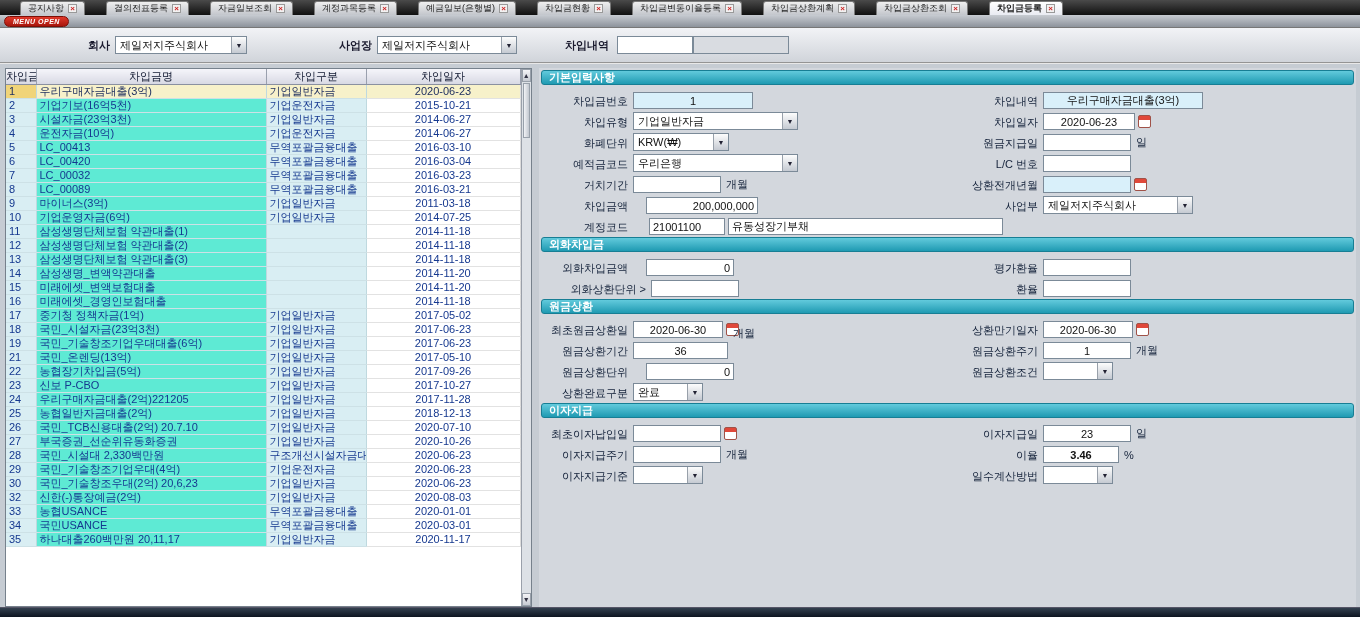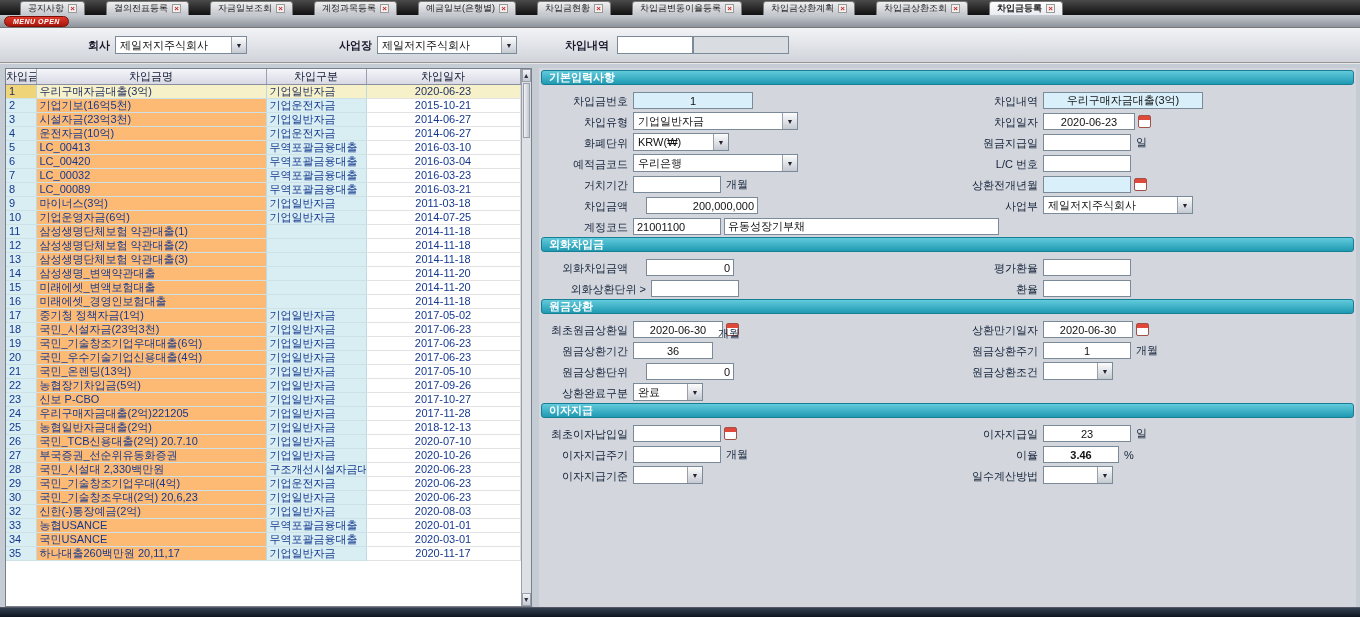--- a/index.html
+++ b/index.html
@@ -35,21 +35,21 @@
   .main { height:543px; background:#c6ccd3; display:flex; padding:4px 4px 0 5px; gap:7px; }
 
   
   .gridwrap { width:527px; background:#fff; border:1px solid #76818c; display:flex; }
   .gridtbl { border-collapse:collapse; table-layout:fixed; width:514px; align-self:flex-start; }
   .gridtbl th { height:15px; background:linear-gradient(#f5f5fa,#d8d9e4); border-right:1px solid #9aa0ae;
                 border-bottom:1px solid #8a90a0; font-size:11px; font-weight:normal; color:#101830; overflow:hidden; white-space:nowrap; }
   .gridtbl td { height:13px; line-height:13px; font-size:11px; color:#15388f; padding:0 3px; white-space:nowrap;
                 overflow:hidden; border-right:1px solid #bfd9df; border-bottom:1px solid #cde1e6; cursor:default; }
   .gridtbl td.c0 { background:#d9eef3; text-align:left; }
-  .gridtbl td.c1 { background:#fdba74; }
+  .gridtbl td.c1 { background:#5eead4; }
   .gridtbl td.c2 { background:#d9eef3; }
   .gridtbl td.c3 { background:#ffffff; border-right-color:#dcdcdc; border-bottom-color:#e2e2e2; text-align:center; }
   .gridtbl tr.sel td { background:#f7f1ca; color:#203060; }
   .gridtbl tr.sel td.c0 { background:#f0d479; }
   .col-code { width:30px; } .col-name { width:230px; } .col-class { width:100px; } .col-date { width:154px; }
 
   .vscroll { width:13px; background:#dde1e6; border-left:1px solid #9aa0aa; display:flex; flex-direction:column; }
   .sbtn { height:13px; background:linear-gradient(#f4f4f7,#c6cad2); border:1px solid #98a0aa; font-size:7px;
           display:flex; align-items:center; justify-content:center; color:#334; }
   .sthumb { height:55px; margin:1px; background:linear-gradient(90deg,#f2f3f6,#c2c7cf); border:1px solid #98a0aa; }
@@ -269,26 +269,20 @@
             <td class="c2">기업일반자금</td>
             <td class="c3">2017-06-23</td>
           </tr>
           <tr>
             <td class="c0">19</td>
             <td class="c1">국민_기술창조기업우대대출(6억)</td>
             <td class="c2">기업일반자금</td>
             <td class="c3">2017-06-23</td>
           </tr>
           <tr>
-            <td class="c0">20</td>
-            <td class="c1">국민_우수기술기업신용대출(4억)</td>
-            <td class="c2">기업일반자금</td>
-            <td class="c3">2017-06-23</td>
-          </tr>
-          <tr>
             <td class="c0">21</td>
             <td class="c1">국민_온렌딩(13억)</td>
             <td class="c2">기업일반자금</td>
             <td class="c3">2017-05-10</td>
           </tr>
           <tr>
             <td class="c0">22</td>
             <td class="c1">농협장기차입금(5억)</td>
             <td class="c2">기업일반자금</td>
             <td class="c3">2017-09-26</td>
@@ -457,21 +451,21 @@
         <span class="combo" style="width:150px">
           <span class="cval">제일저지주식회사</span>
           <span class="cbtn">▼</span>
         </span>
       </span>
     </div>
 
     <div class="frow">
       <span class="lbl l1">계정코드</span>
       <span class="fwrap1 wide">
-        <input class="fi" style="width: 88px;" value="21001100">
+        <input class="fi" style="width: 76px; margin-left: 16px;" value="21001100">
         <input class="fi" style="width: 275px;" value="유동성장기부채">
       </span>
     </div>
 
     <div class="sechdr">외화차입금</div>
 
     <div class="frow">
       <span class="lbl l1">외화차입금액</span>
       <span class="fwrap1">
         <input class="fi rt" style="width: 88px;" value="0">
@@ -504,21 +498,21 @@
       <span class="lbl l2">상환만기일자</span>
       <span class="fwrap2">
         <input class="fi ctr" style="width: 90px;" value="2020-06-30">
         <span class="cal"></span>
       </span>
     </div>
 
     <div class="frow">
       <span class="lbl l1">원금상환기간</span>
       <span class="fwrap1">
-        <input class="fi ctr" style="width: 80px; margin-top: 35px;" value="36">
+        <input class="fi ctr" style="width: 95px; margin-top: 35px;" value="36">
         <span class="sfx">개월</span>
       </span>
       <span class="lbl l2">원금상환주기</span>
       <span class="fwrap2">
         <input class="fi ctr" style="width: 88px;" value="1">
         <span class="sfx">개월</span>
       </span>
     </div>
 
     <div class="frow">

